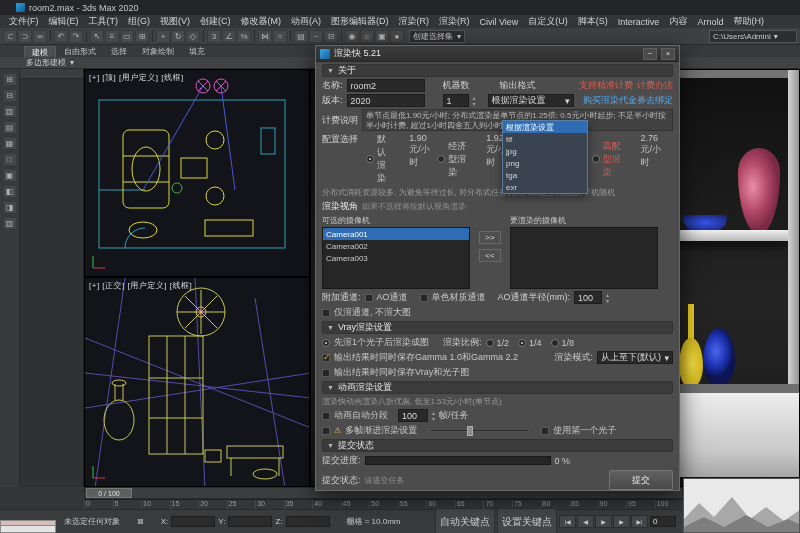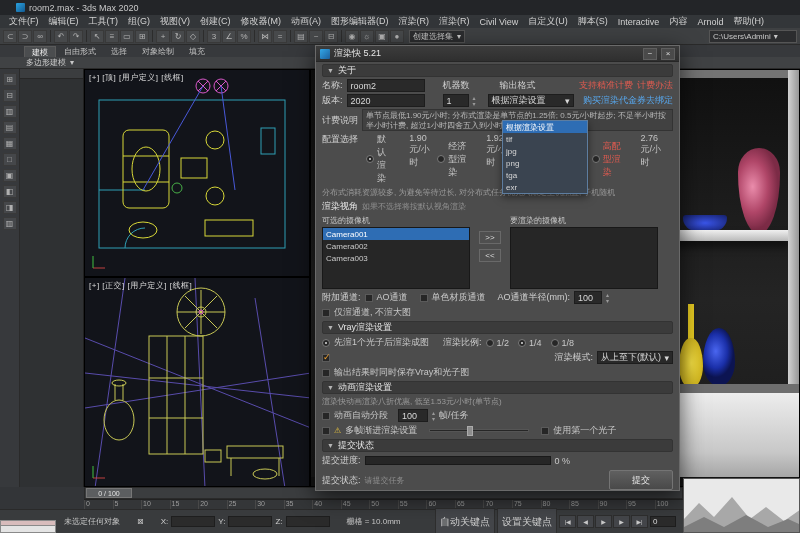--- a/index.html
+++ b/index.html
@@ -501,20 +501,21 @@
               <div>1/4</div>
             </div>
             <div class="cfg-name">
               <div class="rd"></div>
               <div>1/8</div>
             </div>
           </div>
       </div>
       <div class="row">
         <span class="cb on"></span>
+        <span>输出结果时同时保存Gamma 1.0和Gamma 2.2</span>
         <span class="lbl" style="margin-left:auto">渲染模式:</span>
         <div class="combo" style="width:76px">
           <span>从上至下(默认)</span>
           <span style="margin-left:auto">▾</span>
         </div>
       </div>
       <div class="row">
         <span class="cb"></span>
         <span>输出结果时同时保存Vray和光子图</span>
       </div>

